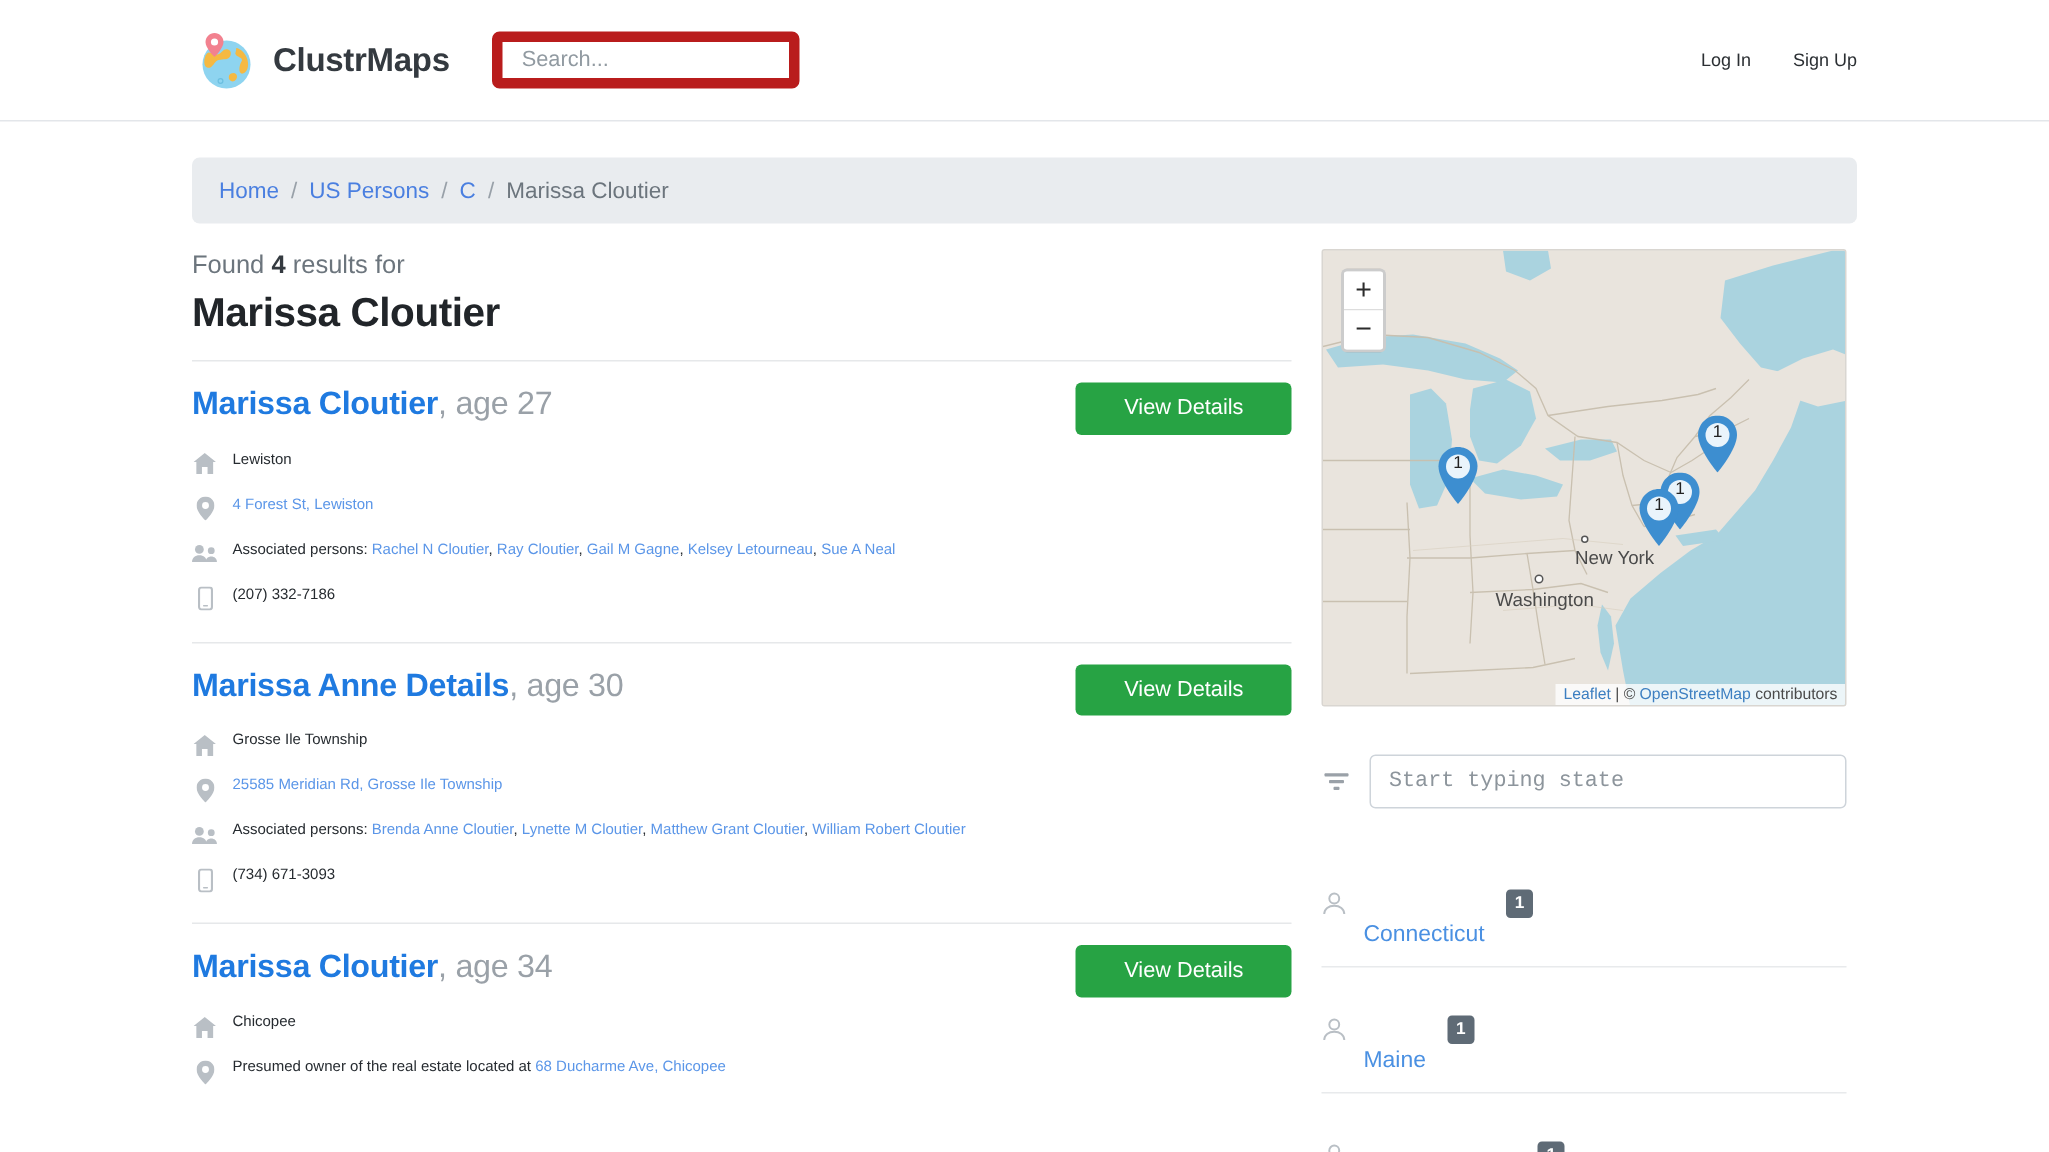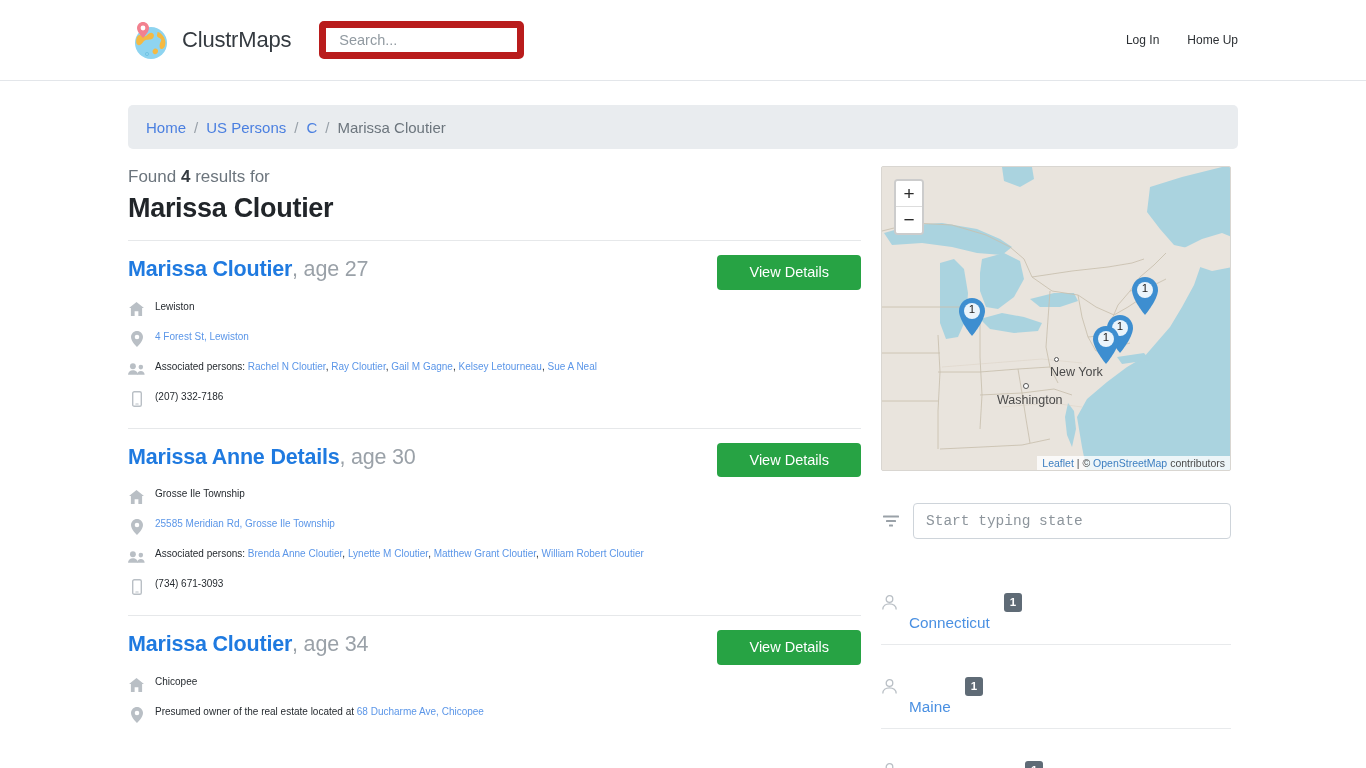--- a/index.html
+++ b/index.html
@@ -25,21 +25,21 @@
   .brand {
     display: flex;
     align-items: center;
     gap: 10px;
     text-decoration: none;
     color: #343a40;
   }
   .brand-logo { width: 44px; height: 44px; display: block; }
   .brand-name {
     font-size: 22px;
-    font-weight: 400;
+    font-weight: 700;
     letter-spacing: -0.2px;
     color: #343a40;
     white-space: nowrap;
   }
   .search-wrap { margin-left: 28px; }
   .search-input {
     width: 205px;
     height: 38px;
     border: 7px solid #b91c1c;
     border-radius: 5px;
@@ -300,21 +300,21 @@
         <circle cx="15" cy="10" r="2.4" fill="#ffffff"></circle>
       </svg>
     </span>
     <span class="brand-name">ClustrMaps</span>
   </a>
   <div class="search-wrap">
     <input class="search-input" type="text" value="" placeholder="Search..." style="">
   </div>
   <div class="header-right">
     <a class="header-link" href="#">Log In</a>
-    <a class="header-link" href="#">Home Up</a>
+    <a class="header-link" href="#">Sign Up</a>
   </div>
 </div>
 
 <div class="crumb-shell">
   <nav class="breadcrumb">
     <a class="crumb-link" href="#">Home</a>
     <span class="crumb-sep">/</span>
     <a class="crumb-link" href="#">US Persons</a>
     <span class="crumb-sep">/</span>
     <a class="crumb-link" href="#">C</a>

